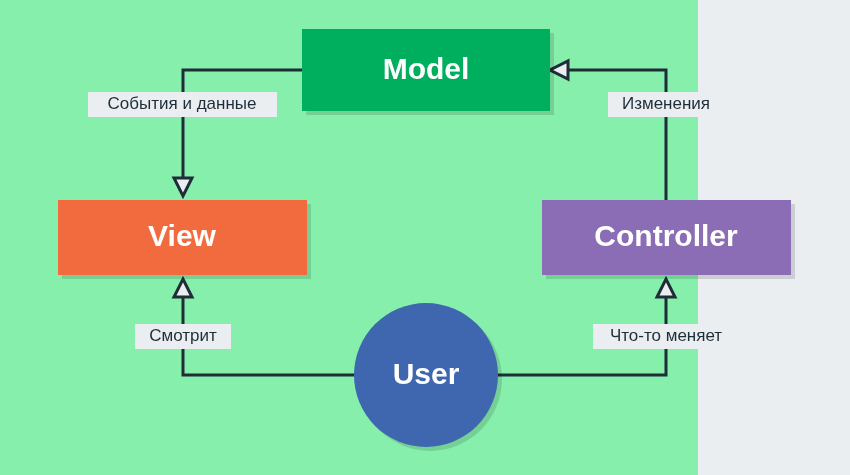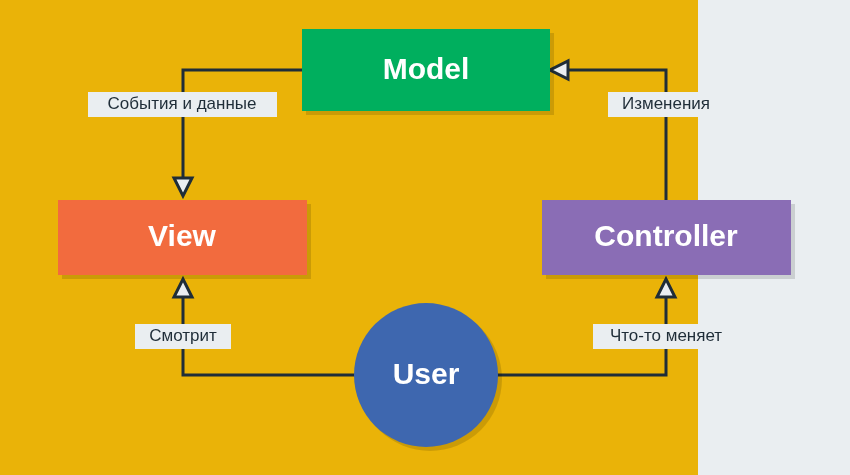--- a/index.html
+++ b/index.html
@@ -10,21 +10,21 @@
     width: 850px;
     height: 475px;
     background: #eaeef1;
     font-family: "Liberation Sans", sans-serif;
     overflow: hidden;
   }
   #canvas {
     position: relative;
     width: 698px;
     height: 475px;
-    background: #eab308;
+    background: #86efac;
   }
   svg.diagram {
     position: absolute;
     left: 0;
     top: 0;
     width: 850px;
     height: 475px;
   }
   .node-label {
     fill: #ffffff;

